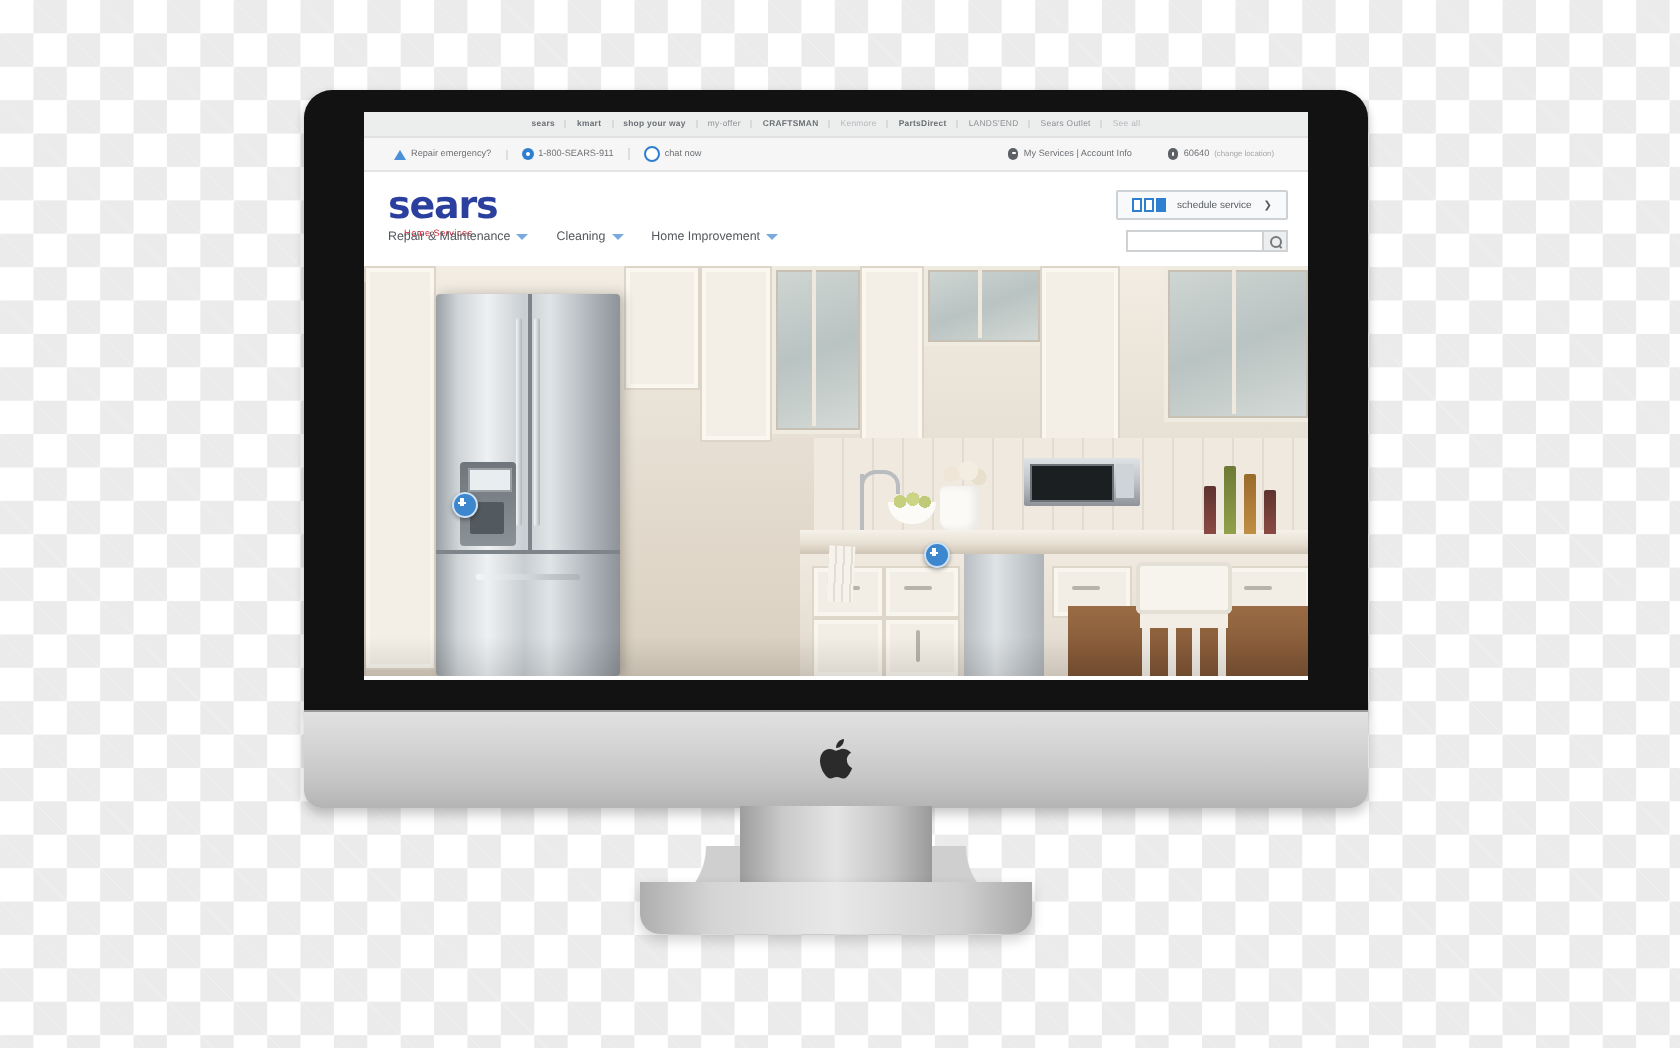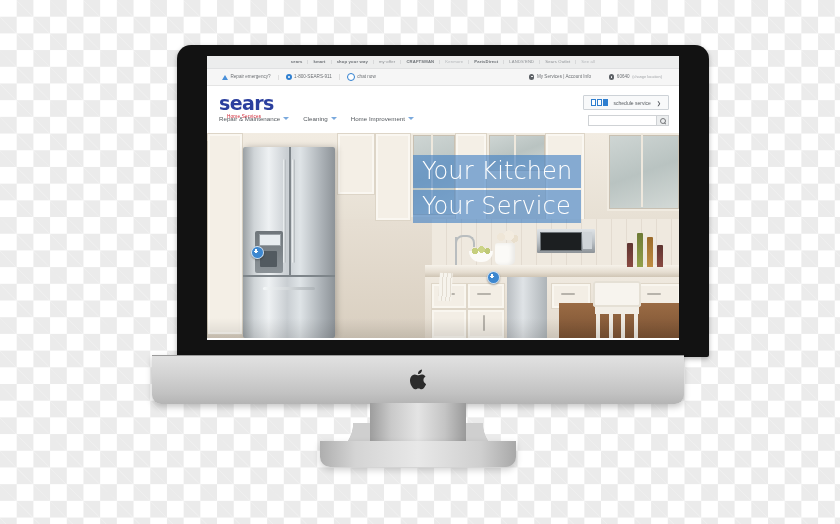--- a/index.html
+++ b/index.html
@@ -14,21 +14,20 @@
     background-position:0 0,16.7px 16.7px;
   }
 
   
   #imac{position:absolute;left:152px;top:45px;width:532px;height:420px;}
 
   .bezel{
     position:absolute;left:0;top:0;width:532px;height:312px;
     background:#121212;border-radius:14px 14px 2px 2px;
     box-shadow:0 2px 5px rgba(0,0,0,.28);
-    margin-left:25px;
   }
   .screen{
     position:absolute;left:30px;top:11px;width:472px;height:284px;
     background:#ffffff;overflow:hidden;
   }
   .chin{
     position:absolute;left:0;top:310px;width:532px;height:49px;
     background:linear-gradient(180deg,#e2e2e2 0%,#d2d2d2 42%,#c2c2c2 78%,#b4b4b4 100%);
     border-radius:0 0 9px 9px;
     box-shadow:0 3px 6px rgba(0,0,0,.22);
@@ -379,24 +378,20 @@
           <div class="chair-back"></div>
           <div class="chair-seat"></div>
           <div class="chair-leg" style="left:3px;"></div>
           <div class="chair-leg" style="left:16px;"></div>
           <div class="chair-leg" style="left:28px;"></div>
           <div class="chair-leg" style="left:41px;"></div>
         </div>
 
         <div class="hero-bottom-fade"></div>
 
-        <div class="hero-text">
-          <span class="hero-line">Your Kitchen</span>
-          <span class="hero-line second">Your Service</span>
-        </div>
 
         <div class="hotspot hs1"></div>
         <div class="hotspot hs2"></div>
       </div>
 
     </div>
   </div>
 
   <div class="chin">
     <div class="chin-top-line"></div>

